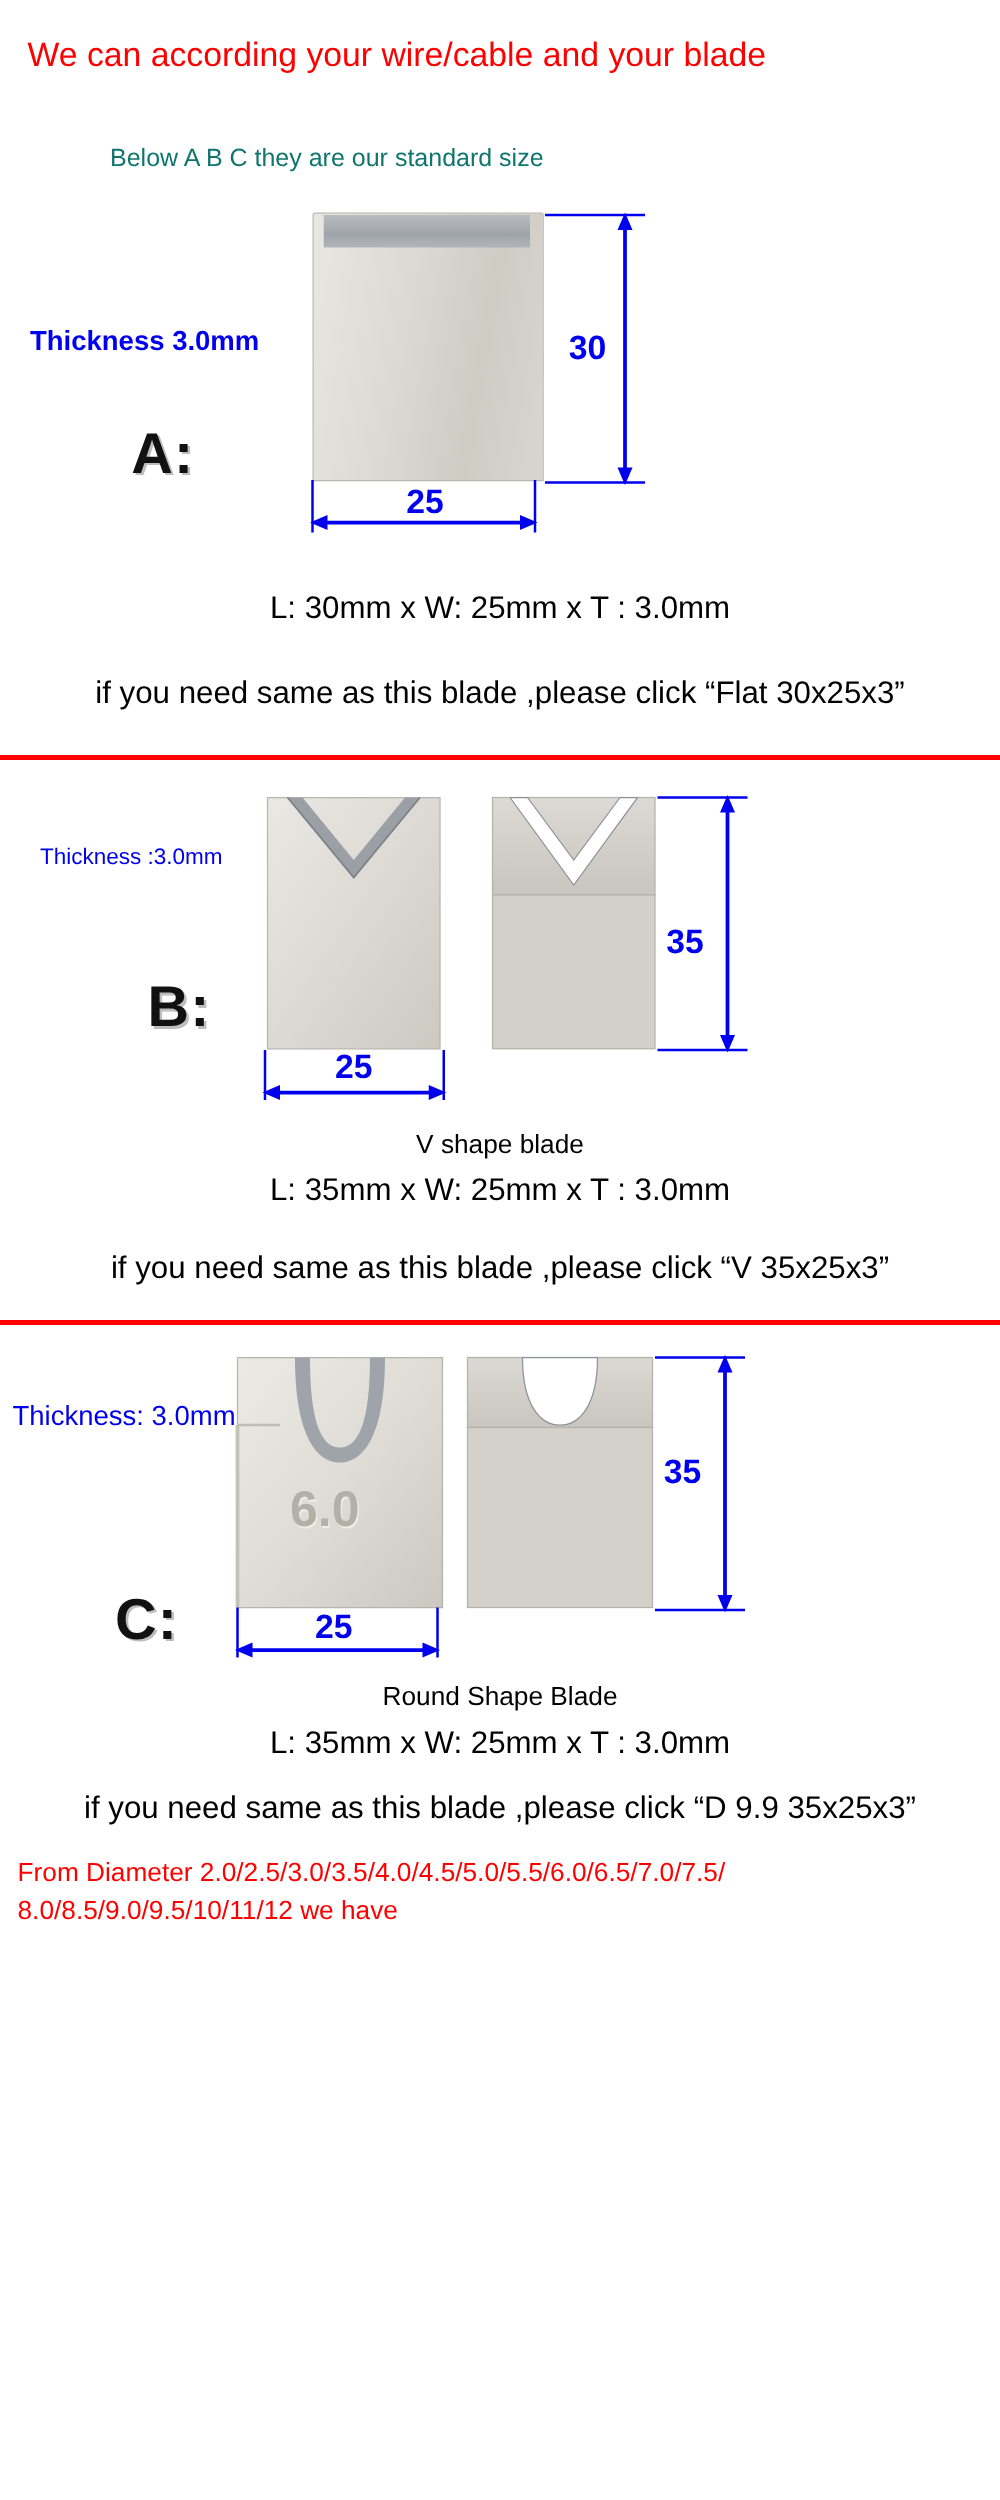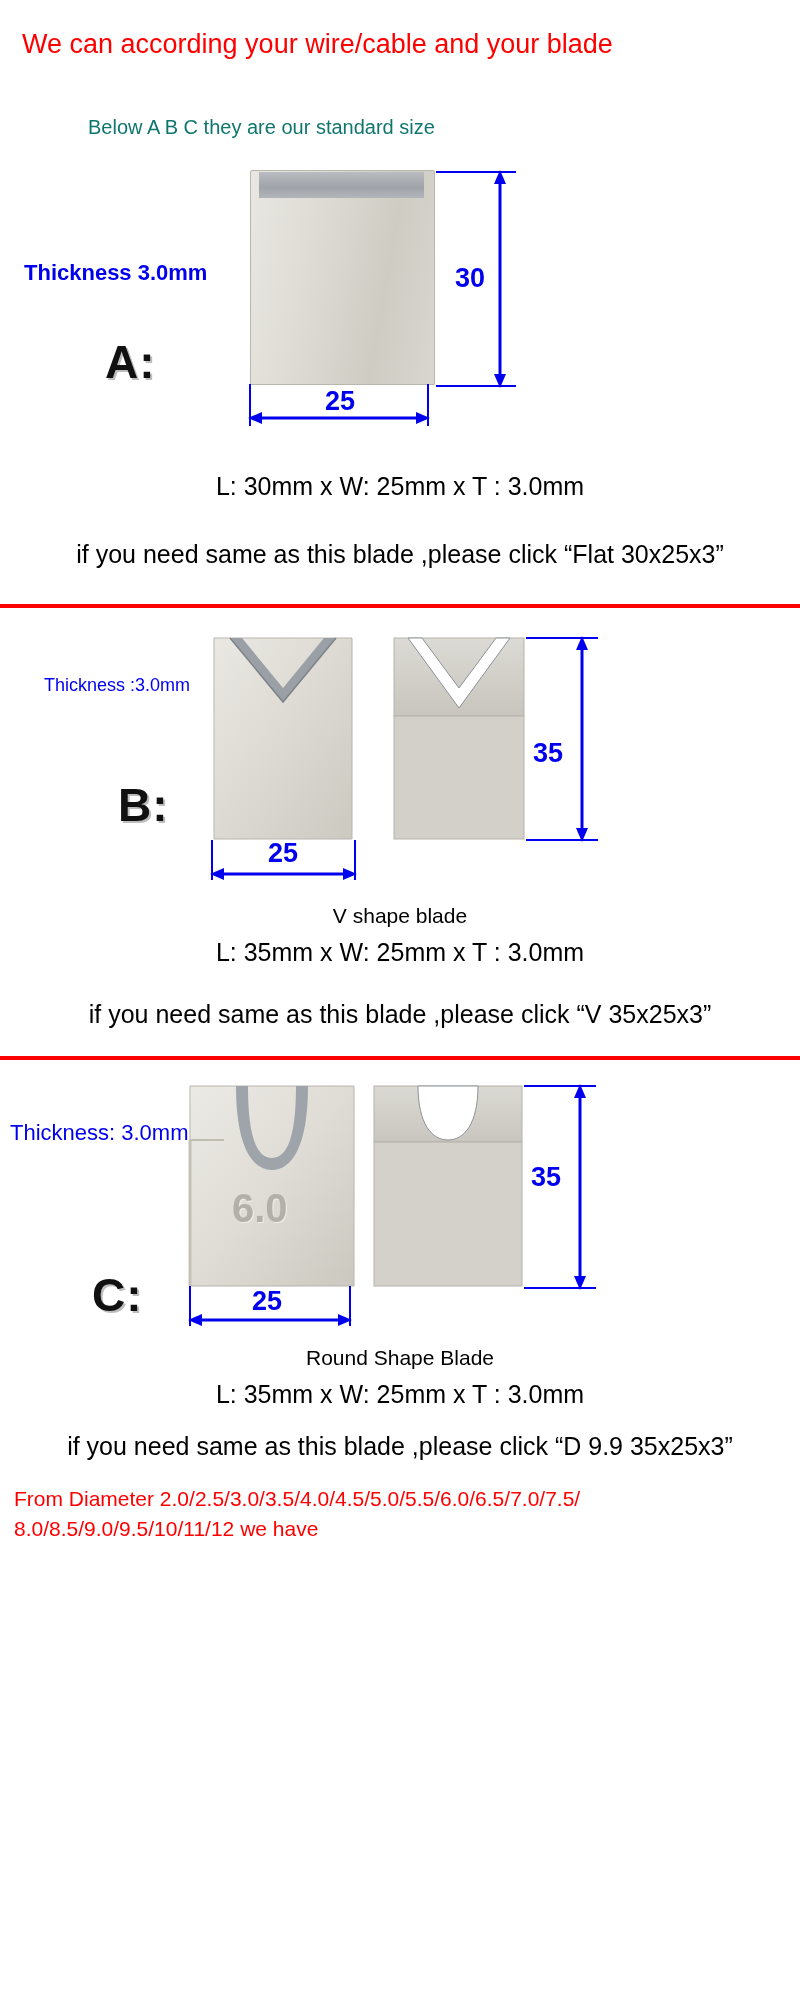--- a/index.html
+++ b/index.html
@@ -157,21 +157,21 @@
 
     <svg class="dim" style="left:206px;top:838px;" width="155" height="48">
       <line x1="6" y1="2" x2="6" y2="42" stroke="#0000ee" stroke-width="2"></line>
       <line x1="149" y1="2" x2="149" y2="42" stroke="#0000ee" stroke-width="2"></line>
       <line x1="12" y1="36" x2="143" y2="36" stroke="#0000ee" stroke-width="3"></line>
       <polygon points="4,36 18,30 18,42" fill="#0000ee"></polygon>
       <polygon points="151,36 137,30 137,42" fill="#0000ee"></polygon>
     </svg>
     <div class="dimtext" style="left:268px;top:838px;">25</div>
 
-    <div class="thick-label" style="left:32px;top:675px;font-size:18px;margin-left:12px;">Thickness :3.0mm</div>
+    <div class="thick-label" style="left:32px;top:675px;font-size:18px;">Thickness :3.0mm</div>
 
     <div class="letter" style="left:118px;top:778px;">B:</div>
 
     <div class="shapecap" style="top:904px;">V shape blade</div>
     <div class="caption" style="top:938px;">L: 35mm x W: 25mm x T : 3.0mm</div>
     <div class="caption" style="top:1000px;text-align:center;">if you need same as this blade ,please click “V 35x25x3”</div>
   </div>
 
   <div class="divider" style="top:1056px;"></div>
 

